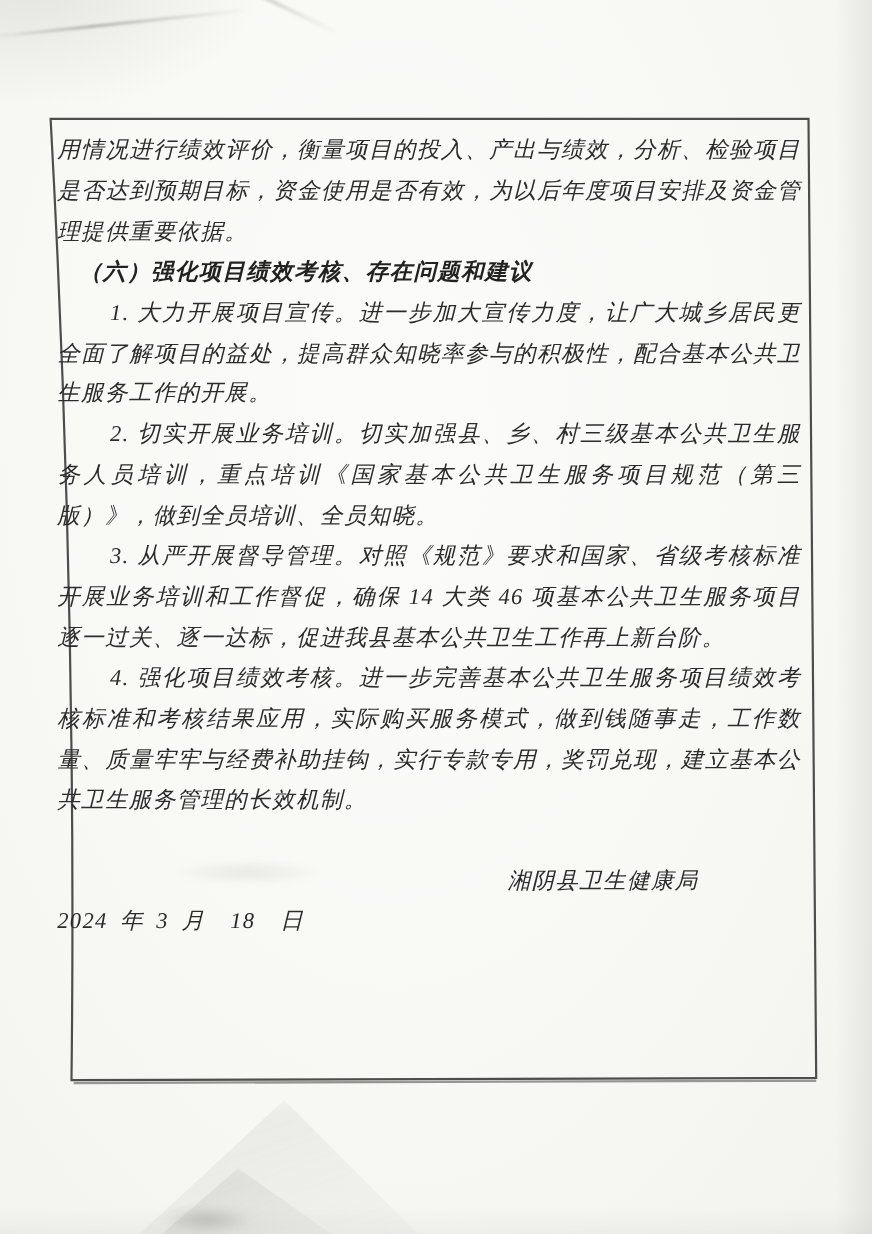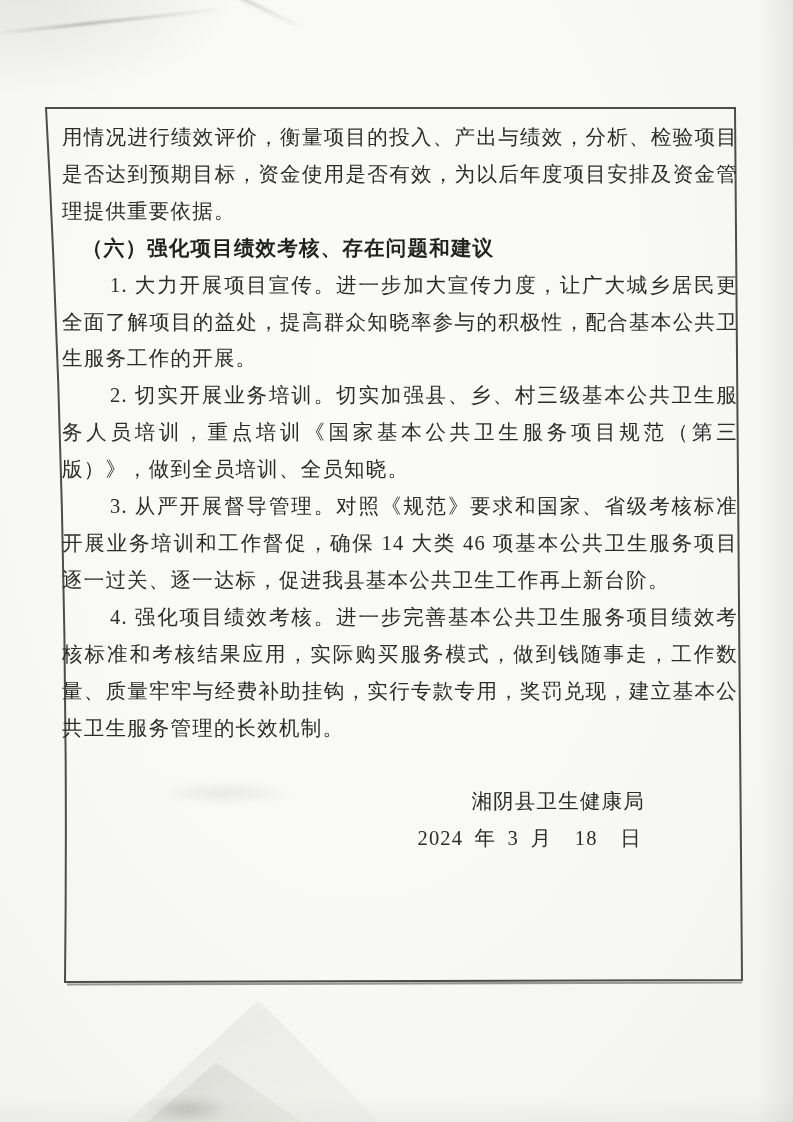--- a/index.html
+++ b/index.html
@@ -56,30 +56,31 @@
   .bottom-shade {
     position: absolute; left: 0; bottom: 0; width: 100%; height: 26px;
     background: linear-gradient(to bottom, rgba(0,0,0,0), rgba(160,160,155,0.10));
   }
 
   
   .border-svg { position: absolute; left: 0; top: 0; }
 
   
   .content {
-    position: absolute; left: 62px; top: 119px; width: 676px;
+    position: absolute; left: 52px; top: 119px; width: 676px;
     font-size: 20.5px; line-height: 36.9px; letter-spacing: 1.2px;
     color: #2c2c2c; text-align: justify;
     filter: blur(0.25px);
+    font-style: italic;
   }
   .content p { margin: 0; }
   .heading { font-weight: bold; text-indent: 20px; color: #222; }
   .para { text-indent: 48px; }
   .signature { text-align: right; padding-right: 93px; margin-top: 36.9px !important; }
-  .signature-date { text-align: right; padding-right: 96px; word-spacing: 5px; white-space: pre; }
+  .signature-date { text-align: left; padding-right: 96px; word-spacing: 5px; white-space: pre; }
 </style>
 </head>
 <body>
 
 <div class="page">
 
   <div class="corner-shade-topleft"></div>
   <div class="crease-1"></div>
   <div class="crease-2"></div>
   <div class="edge-shade-right"></div>

